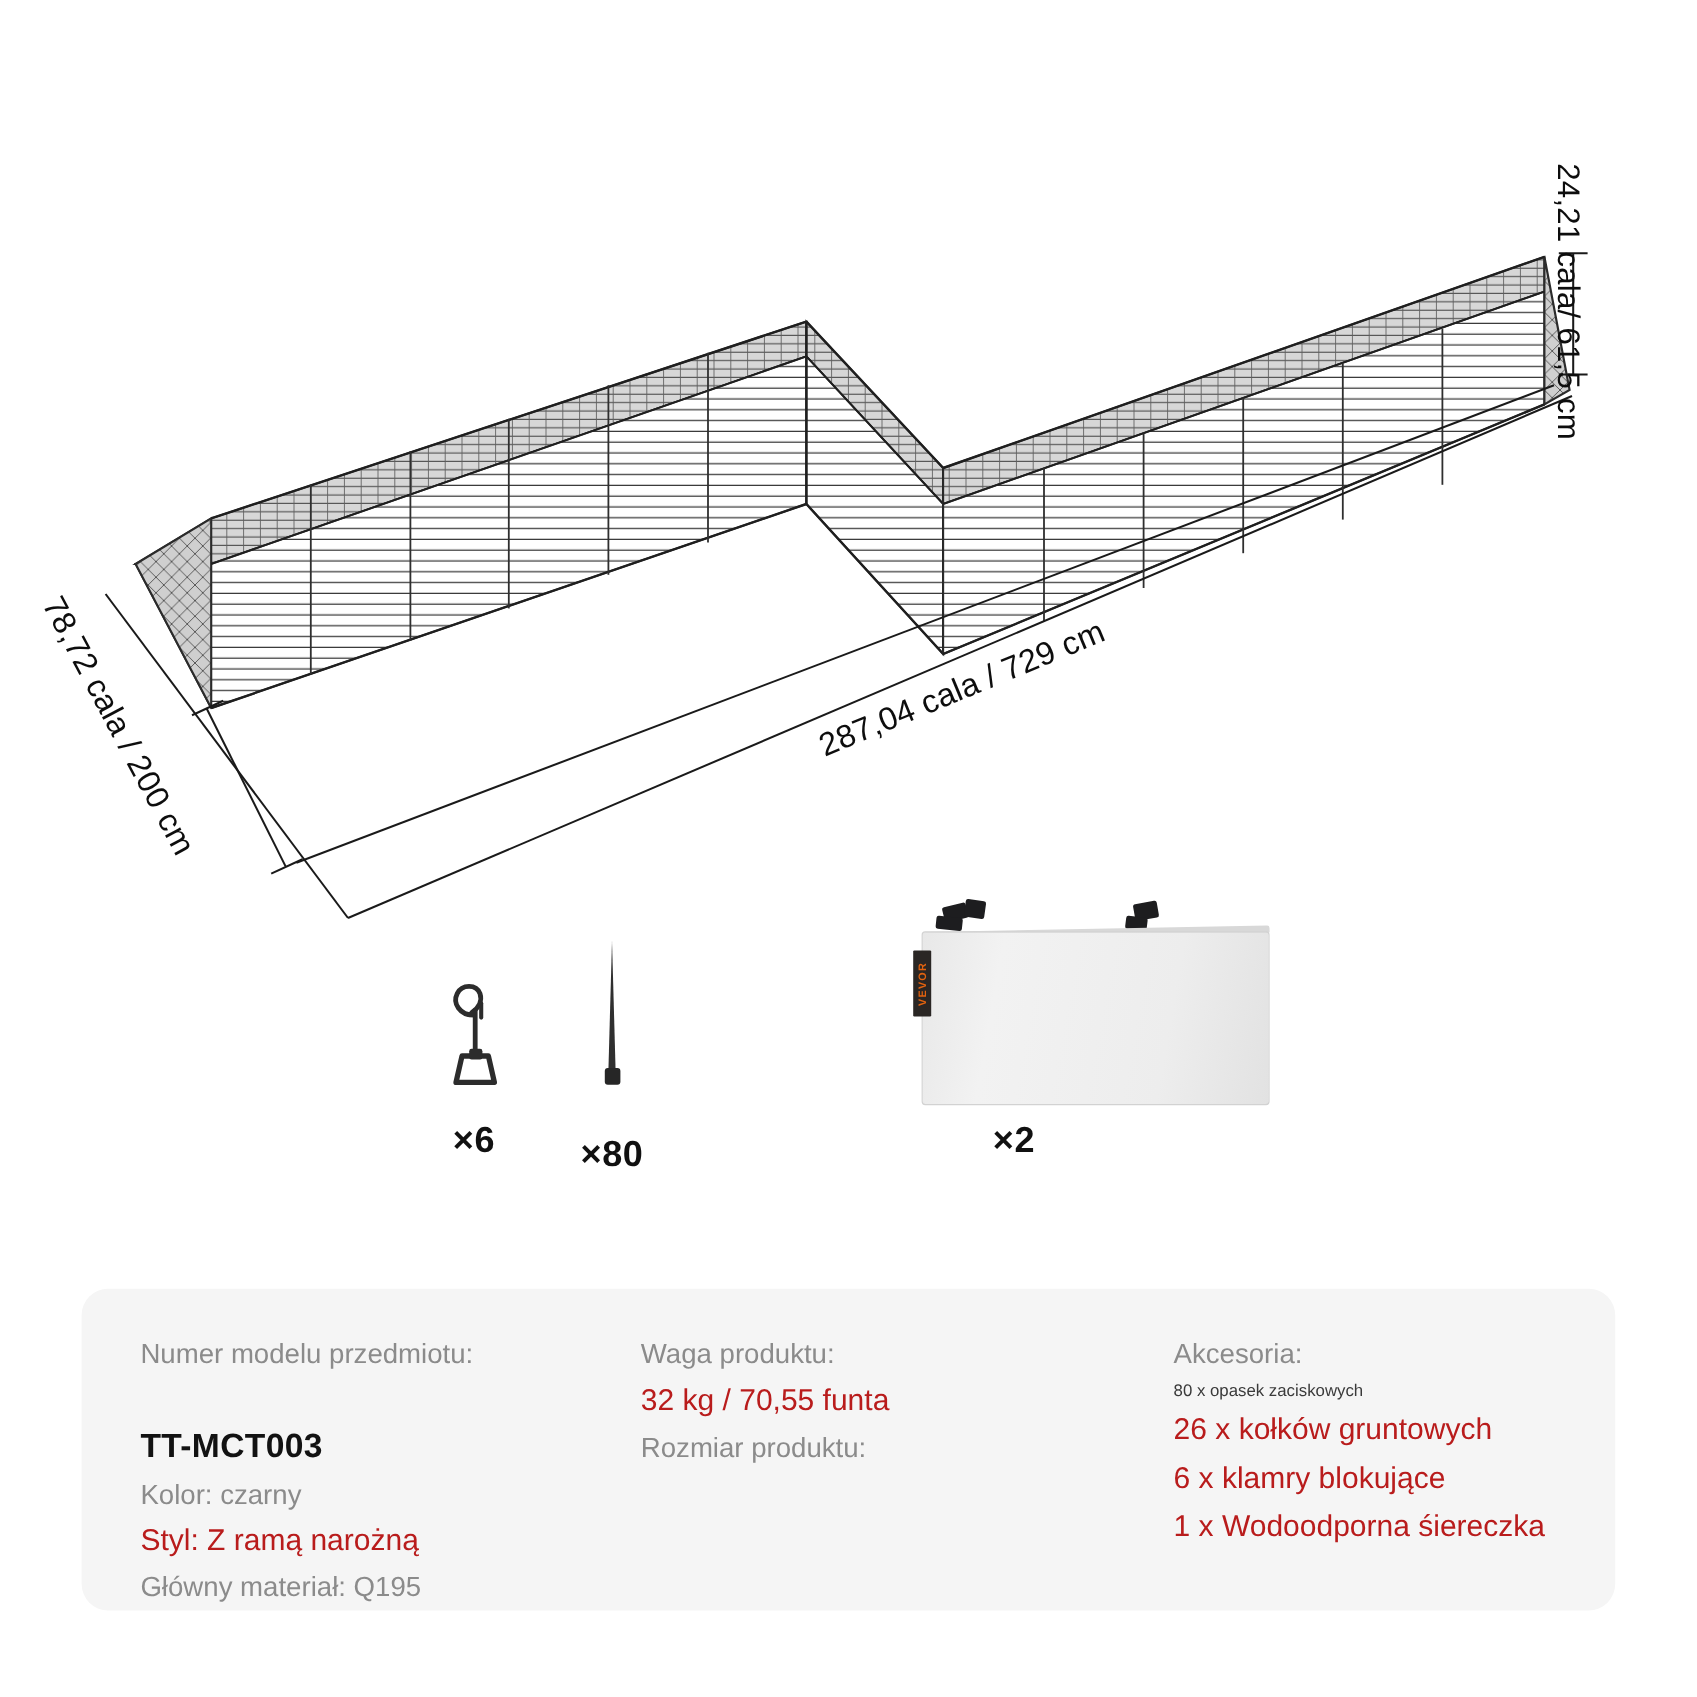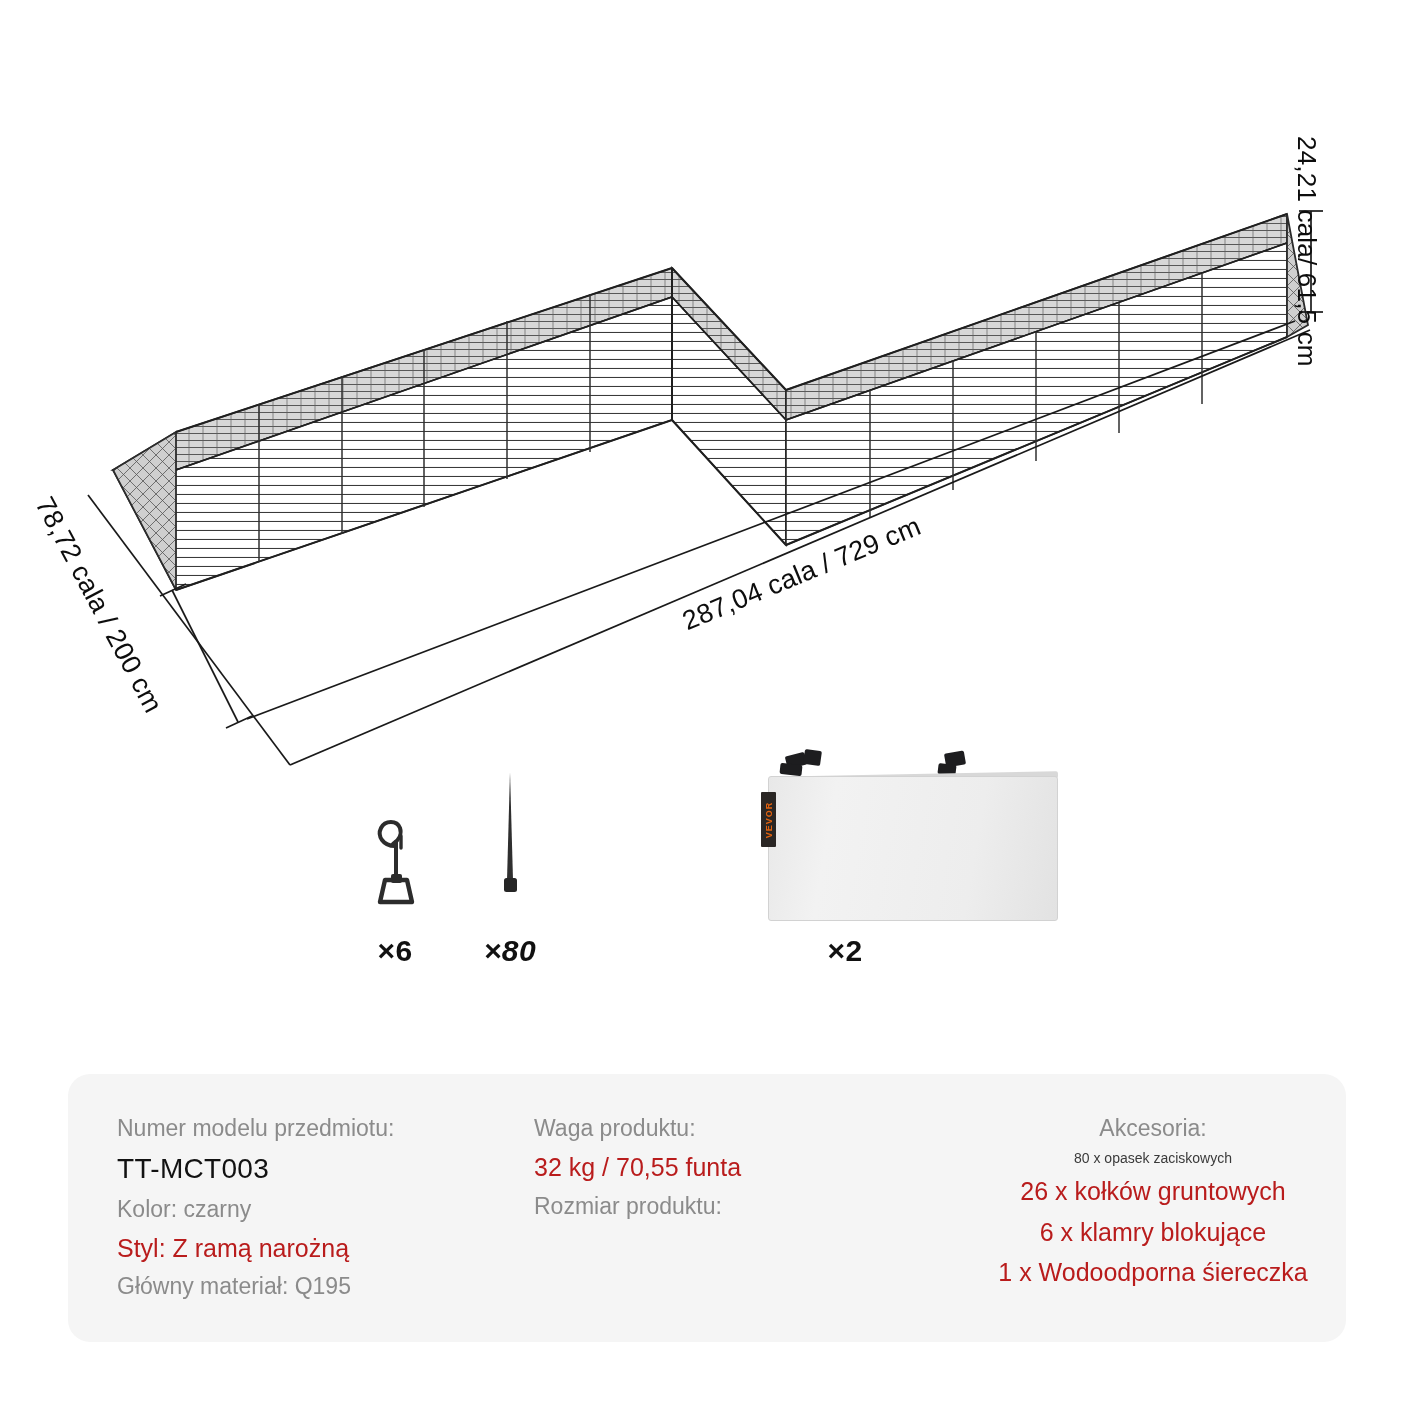--- a/index.html
+++ b/index.html
@@ -81,21 +81,21 @@
     justify-content: center;
   }
   .acc-qty {
     font-size: 30px;
     font-weight: bold;
     color: #111111;
     letter-spacing: 0.5px;
     margin-top: 14px;
   }
   #acc-clip   { left: 310px; top: 0px;  width: 170px; }
-  #acc-tie    { left: 425px; top: 0px;  width: 170px; font-style: italic; }
+  #acc-tie    { left: 425px; top: 12px;  width: 170px; }
   #acc-stake  { left: 545px; top: 0px;  width: 170px; }
   #acc-cloth  { left: 700px; top: 0px;  width: 410px; }
 
   #acc-clip .acc-qty   { margin-left: 0px; }
   #acc-tie .acc-qty    { margin-left: 0px; }
   #acc-stake .acc-qty  { margin-left: 0px; }
   #acc-cloth .acc-qty  { margin-left: -120px; }
 
   
   .bag-wrap {
@@ -153,40 +153,41 @@
     left: 68px;
     top: 1074px;
     width: 1278px;
     height: 268px;
     background: #f5f5f5;
     border-radius: 22px;
   }
   .spec-col { position: absolute; top: 36px; }
   #spec-col-model { left: 49px;  width: 400px; }
   #spec-col-size  { left: 466px; width: 430px; }
-  #spec-col-acc   { left: 910px; width: 350px; text-align: center; }
+  #spec-col-acc   { left: 910px; width: 350px; }
 
   .spec-muted {
     font-size: 23px;
     color: #8b8b8b;
     line-height: 1.62;
     white-space: nowrap;
   }
   .spec-strong {
     font-size: 25px;
     color: #b91c1c;
     line-height: 1.62;
     white-space: nowrap;
   }
   .spec-model {
     font-size: 28px;
-    font-weight: normal;
+    font-weight: bold;
     color: #121212;
     line-height: 1.55;
     letter-spacing: 0.3px;
+    margin-top: 36px;
   }
   .spec-wrap { white-space: normal; }
   .spec-small {
     font-size: 14px;
     color: #3a3a3a;
     line-height: 1.7;
     white-space: nowrap;
   }
 </style>
 </head>

